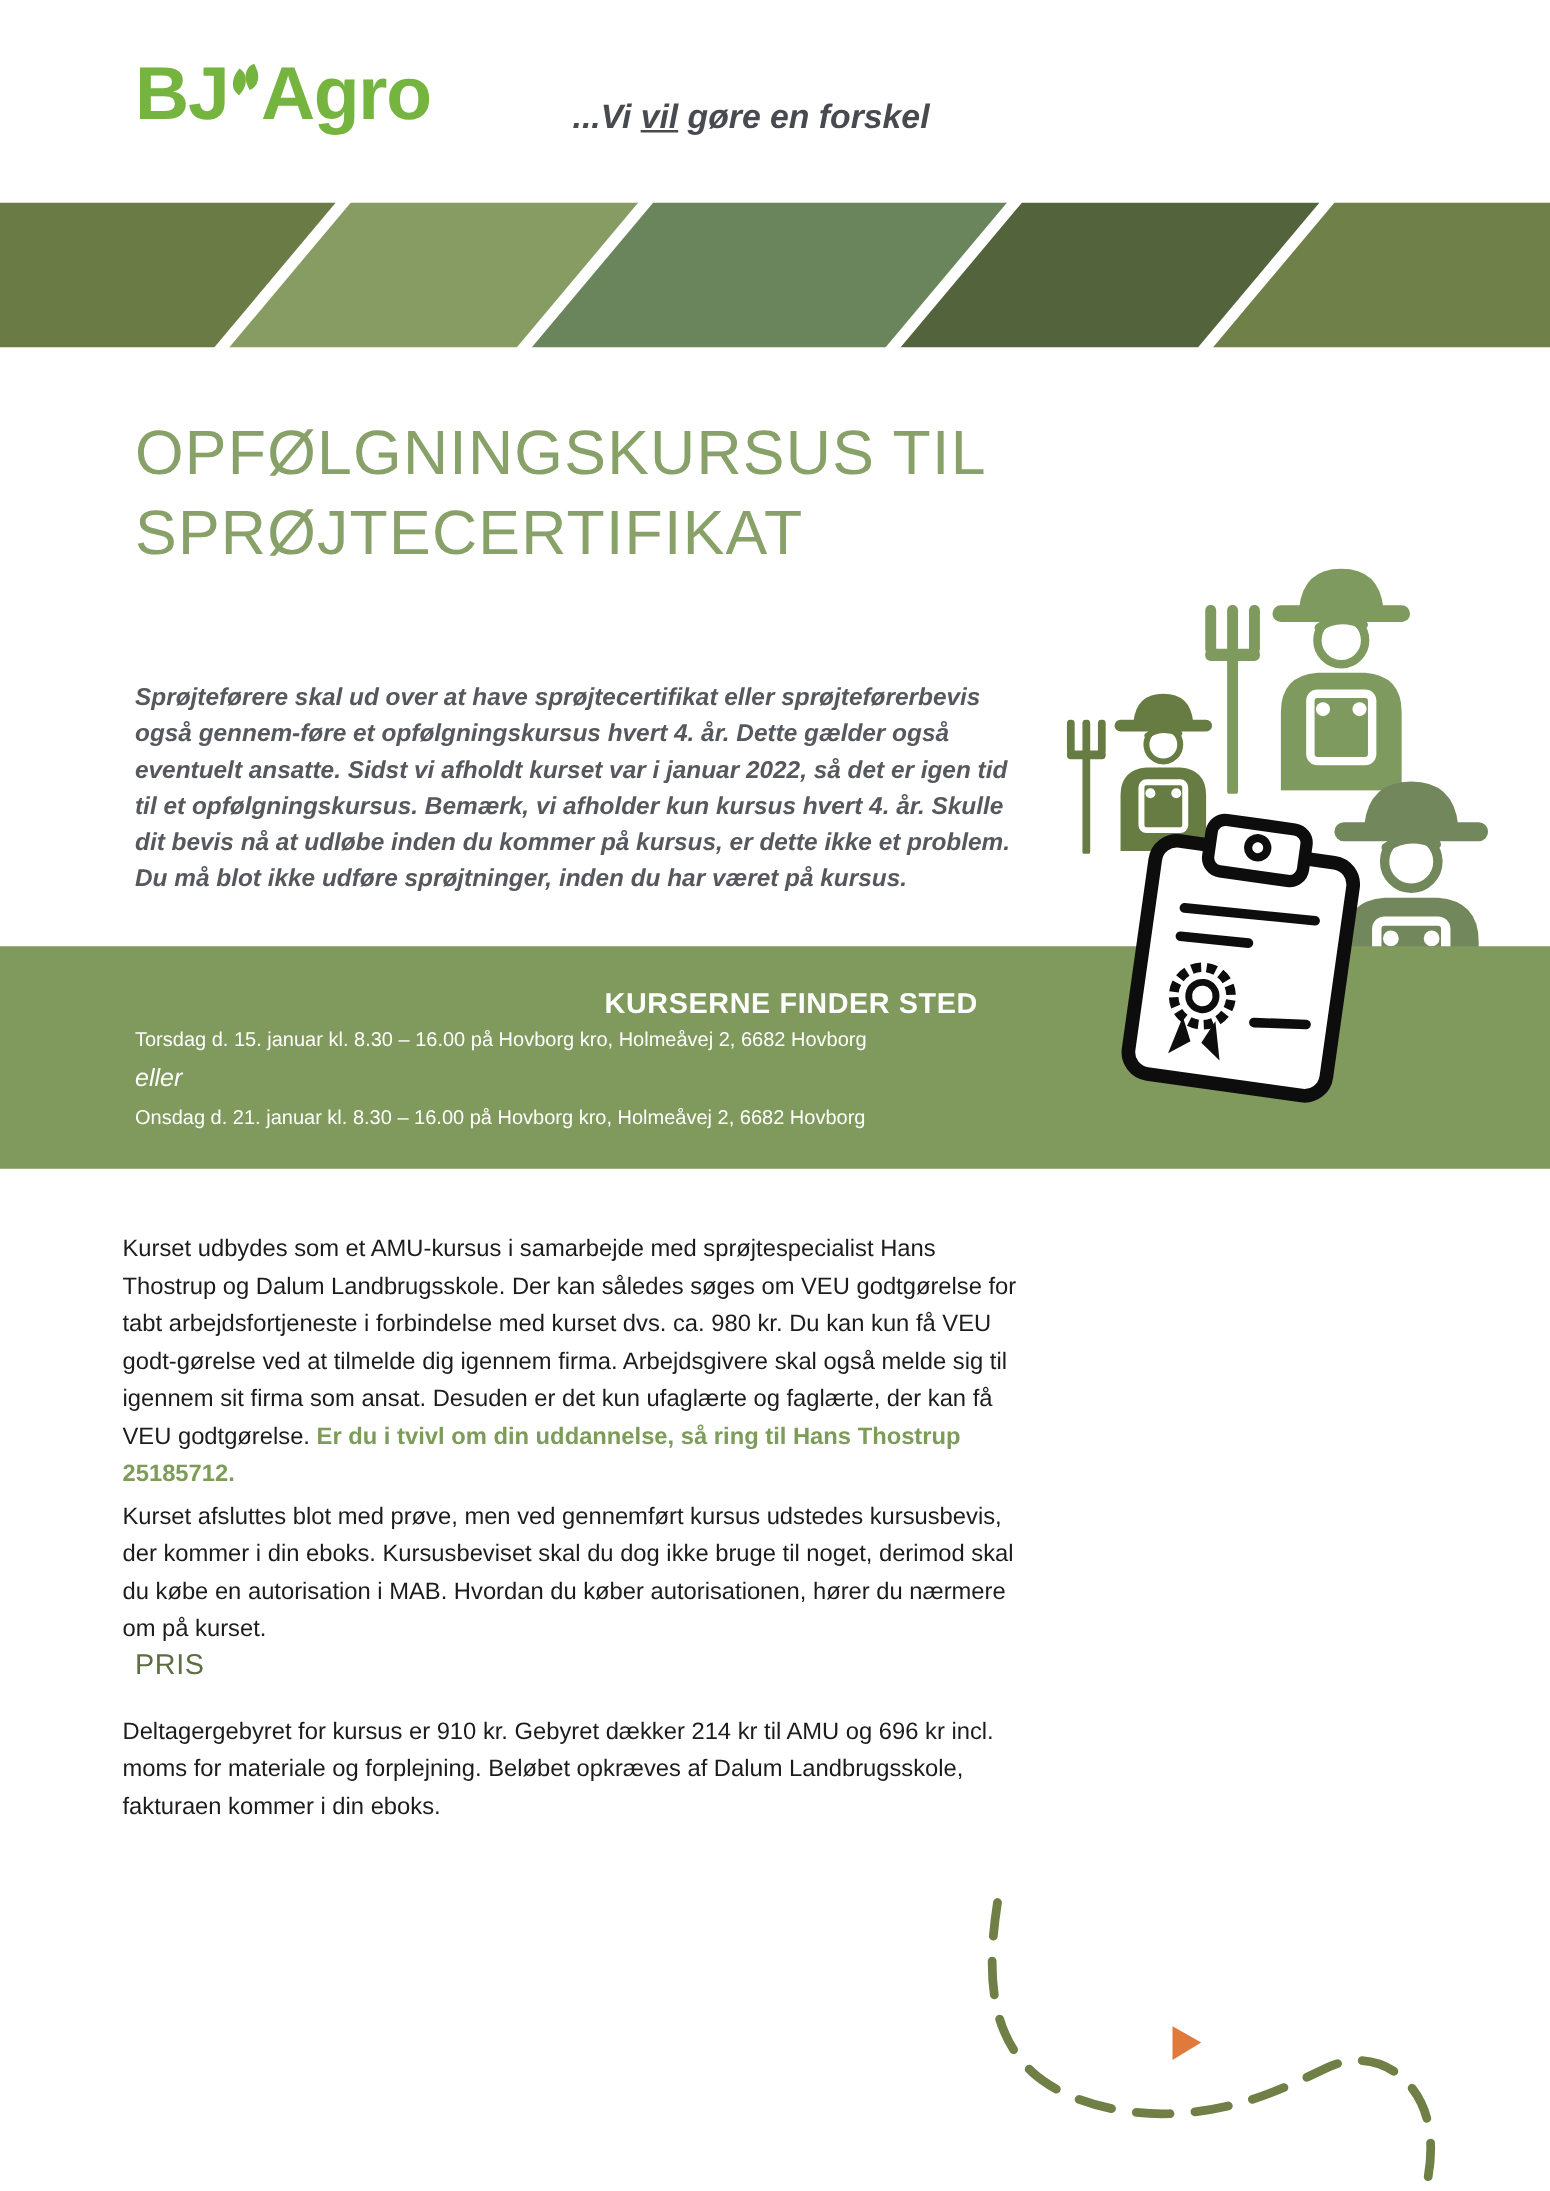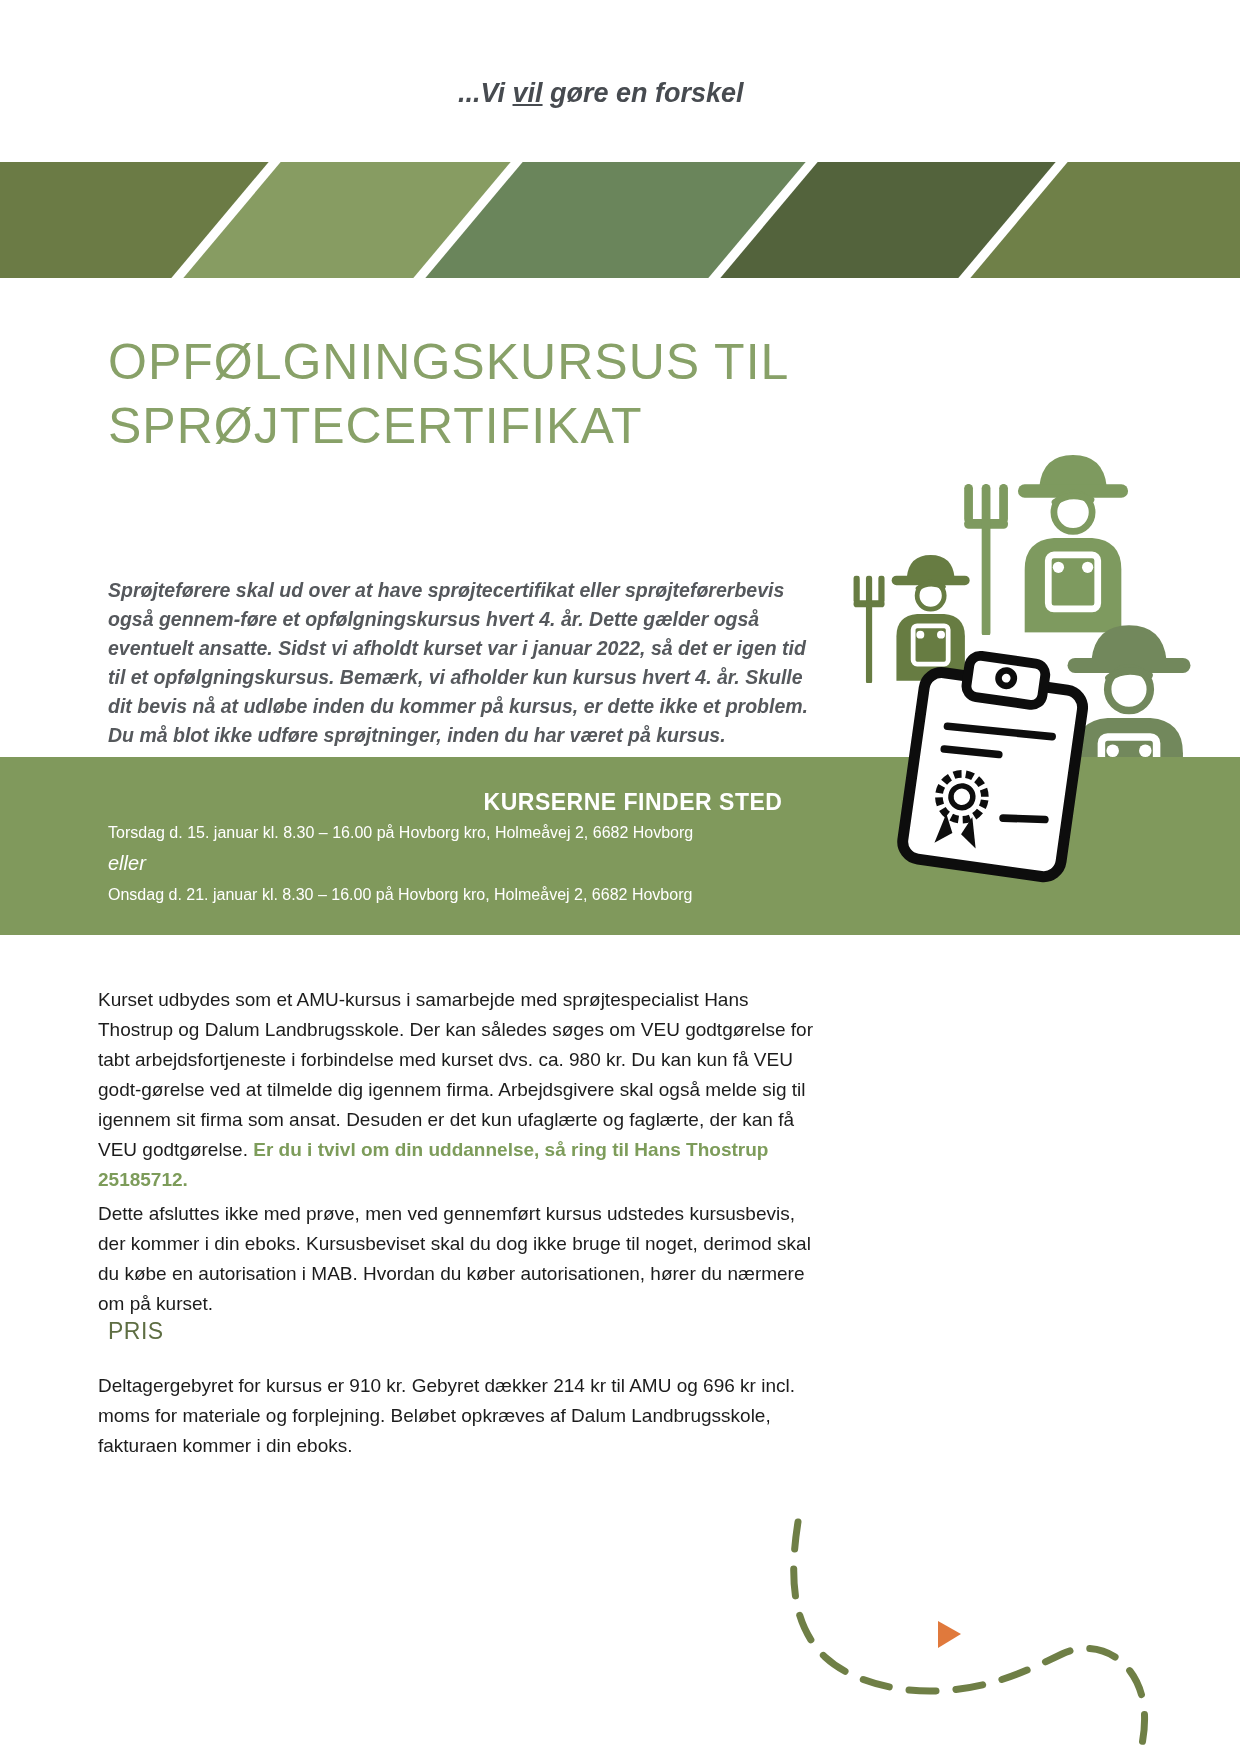--- a/index.html
+++ b/index.html
@@ -36,21 +36,21 @@
   .seg2{width:230px;}
   .seg3{width:283px;}
   .seg4{width:238px;}
   .seg5{width:300px;margin-right:-90px;}
   
   .title{position:absolute;left:108px;top:330px;color:#88a168;}
   .title .t1{font-size:50px;font-weight:800;letter-spacing:1px;line-height:64px;}
   .title .t2,.title .t3{font-size:50px;font-weight:400;letter-spacing:1px;line-height:64px;}
   
   .intro{
-    position:absolute;left:108px;top:556px;width:700px;
+    position:absolute;left:108px;top:524px;width:700px;
     font-size:19.5px;line-height:29px;font-style:italic;font-weight:700;
     color:#55585c;
   }
   
   .ill{position:absolute;pointer-events:none;}
   .farmer-large{left:962px;top:438px;width:175px;color:#7e9a5f;z-index:0;}
   .farmer-small{left:852px;top:543px;width:124px;color:#677c42;z-index:0;}
   .farmer-right{left:1060px;top:610px;width:138px;color:#72885c;z-index:0;}
   .clipboard{left:901px;top:650px;width:186px;transform:rotate(8deg);z-index:3;}
   
@@ -95,20 +95,21 @@
       <circle cx="55" cy="63" r="17" fill="#ffffff" stroke="currentColor" stroke-width="6"></circle>
       <path d="M39,54 Q53,44 71,52" fill="none" stroke="currentColor" stroke-width="6" stroke-linecap="round"></path>
       <path d="M12,170 L12,114 Q12,88 38,86 L72,86 Q98,88 98,114 L98,170 Z" fill="currentColor"></path>
       <rect x="33" y="101" width="44" height="48" rx="5" fill="none" stroke="#ffffff" stroke-width="6"></rect>
       <circle cx="42" cy="112" r="5" fill="#ffffff"></circle>
       <circle cx="68" cy="112" r="5" fill="#ffffff"></circle>
     </symbol>
   </svg>
 
   <div class="logo-row">
+    <span class="brand"><span>BJ</span><span class="leaf-wrap"><span class="leaf l1"></span><span class="leaf l2"></span></span><span>Agro</span></span>
     <span class="tagline" style="left:350px;top:40px;"><span>...Vi </span><span class="u">vil</span><span> gøre en forskel</span></span>
   </div>
 
   <div class="banner">
     <div class="seg seg1" style="background: rgb(107, 123, 69);"></div>
     <div class="seg seg2" style="background: rgb(135, 156, 98);"></div>
     <div class="seg seg3" style="background: rgb(106, 133, 91);"></div>
     <div class="seg seg4" style="background: rgb(83, 99, 60);"></div>
     <div class="seg seg5" style="background: rgb(111, 128, 72);"></div>
   </div>
@@ -149,21 +150,21 @@
     <div class="band-inner">
       <div class="band-heading">KURSERNE FINDER STED</div>
       <div class="band-line">Torsdag d. 15. januar kl. 8.30 – 16.00 på Hovborg kro, Holmeåvej 2, 6682 Hovborg</div>
       <div class="band-sep">eller</div>
       <div class="band-line">Onsdag d. 21. januar kl. 8.30 – 16.00 på Hovborg kro, Holmeåvej 2, 6682 Hovborg</div>
     </div>
   </div>
 
   <p class="bodytext p1"><span>Kurset udbydes som et AMU-kursus i samarbejde med sprøjtespecialist Hans Thostrup og Dalum Landbrugsskole. Der kan således søges om VEU godtgørelse for tabt arbejdsfortjeneste i forbindelse med kurset dvs. ca. 980 kr. Du kan kun få VEU godt-gørelse ved at tilmelde dig igennem firma. Arbejdsgivere skal også melde sig til igennem sit firma som ansat. Desuden er det kun ufaglærte og faglærte, der kan få VEU godtgørelse. </span><span class="hl">Er du i tvivl om din uddannelse, så ring til Hans Thostrup 25185712.</span></p>
 
-  <p class="bodytext p2">Dette afsluttes ikke med prøve, men ved gennemført kursus udstedes kursusbevis, der kommer i din eboks. Kursusbeviset skal du dog ikke bruge til noget, derimod skal du købe en autorisation i MAB. Hvordan du køber autorisationen, hører du nærmere om på kurset.</p>
+  <p class="bodytext p2">Kurset afsluttes blot med prøve, men ved gennemført kursus udstedes kursusbevis, der kommer i din eboks. Kursusbeviset skal du dog ikke bruge til noget, derimod skal du købe en autorisation i MAB. Hvordan du køber autorisationen, hører du nærmere om på kurset.</p>
 
   <div class="pris">PRIS</div>
 
   <p class="bodytext p3">Deltagergebyret for kursus er 910 kr. Gebyret dækker 214 kr til AMU og 696 kr incl. moms for materiale og forplejning. Beløbet opkræves af Dalum Landbrugsskole, fakturaen kommer i din eboks.</p>
 
   <svg class="deco" viewBox="0 0 1240 1753">
     <path d="M798,1522 C788,1585 795,1628 825,1657 C852,1682 898,1692 935,1691 C992,1689 1028,1670 1062,1654 C1088,1642 1114,1650 1130,1671 C1146,1692 1148,1722 1140,1753" fill="none" stroke="#6f7f46" stroke-width="7" stroke-linecap="round" stroke-dasharray="27 20"></path>
     <polygon points="938,1621 961,1634 938,1648" fill="#e0793c"></polygon>
   </svg>
 

